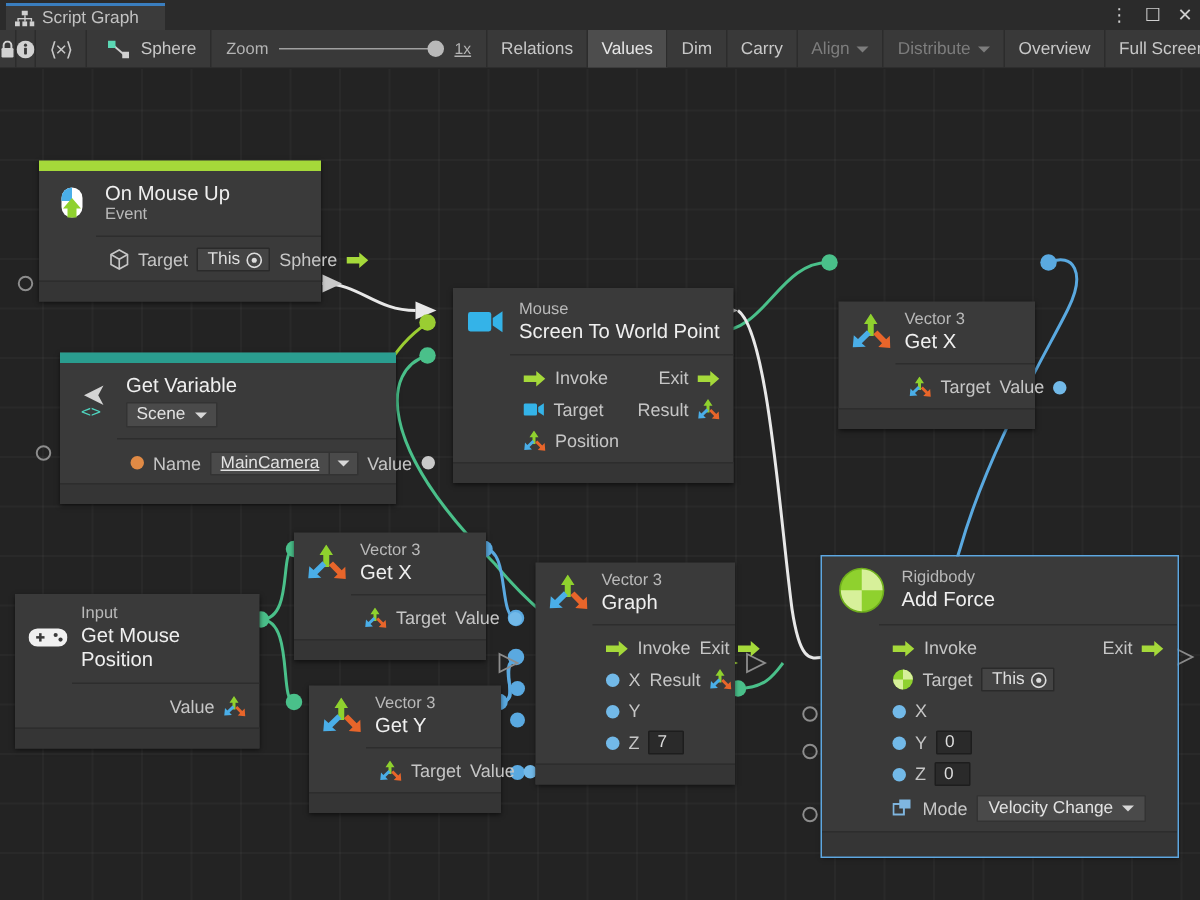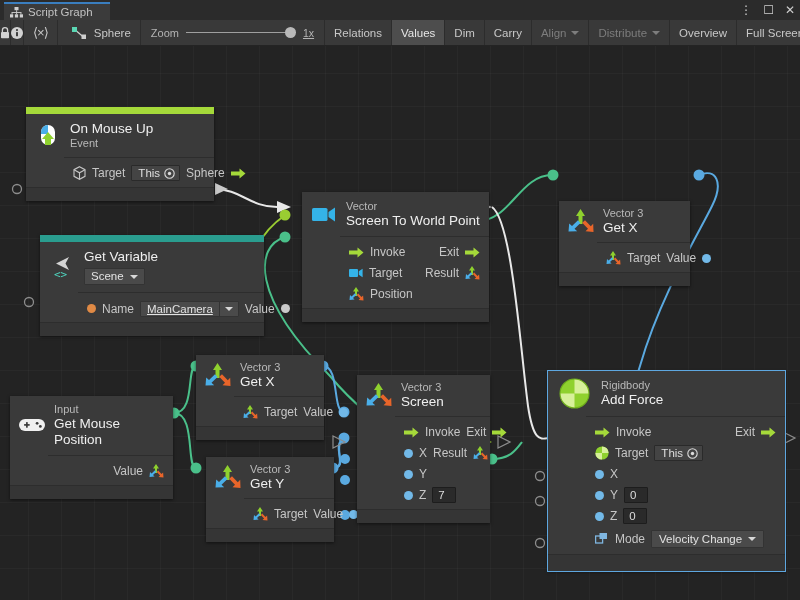--- a/index.html
+++ b/index.html
@@ -310,21 +310,21 @@
 
     <div class="node" style="left:302px;top:146px;width:187px;">
       <div class="nhead" style="padding-top:8px;">
         <span class="nicon">
           <svg width="24" height="17" viewBox="0 0 24 17">
             <rect x="0" y="2" width="15.5" height="13" rx="1.6" fill="#34b3e8"></rect>
             <polygon points="16.5,6 23,1.5 23,15.5 16.5,11" fill="#34b3e8"></polygon>
           </svg>
         </span>
         <span class="ntitles">
-          <span class="nsub">Vector</span>
+          <span class="nsub">Mouse</span>
           <span class="nname">Screen To World Point</span>
         </span>
       </div>
       <div class="nbody">
         <div class="prow">
           <span style="display:flex;">
             <svg width="15" height="11" viewBox="0 0 15 11">
                 <polygon points="0,3.4 8.5,3.4 8.5,0.4 14.5,5.5 8.5,10.6 8.5,7.6 0,7.6" fill="#a5d93a"></polygon>
               </svg>
           </span>
@@ -507,21 +507,21 @@
       <div class="nhead" style="padding:6px 9px;">
         <span class="nicon">
           <svg width="26" height="24" viewBox="0 0 26 24">
             <polygon points="12.5,0 17,7 14.5,7 14.5,15 10.5,15 10.5,7 8,7" fill="#8fd12e"></polygon>
             <polygon points="0.5,22.5 1.2,14.5 4,17 10,11.2 12.5,14 6.5,19.8 9.2,22.2" fill="#4aaee8"></polygon>
             <polygon points="25.5,23 17.5,22.3 20,19.8 14.2,13.8 17,11.3 22.8,17.2 25.2,14.8" fill="#e8652a"></polygon>
           </svg>
         </span>
         <span class="ntitles">
           <span class="nsub">Vector 3</span>
-          <span class="nname">Screen</span>
+          <span class="nname">Graph</span>
         </span>
       </div>
       <div class="nbody">
         <div class="prow">
           <span style="display:flex;">
             <svg width="15" height="11" viewBox="0 0 15 11">
                 <polygon points="0,3.4 8.5,3.4 8.5,0.4 14.5,5.5 8.5,10.6 8.5,7.6 0,7.6" fill="#a5d93a"></polygon>
               </svg>
           </span>
           <span class="plabel">Invoke</span>

